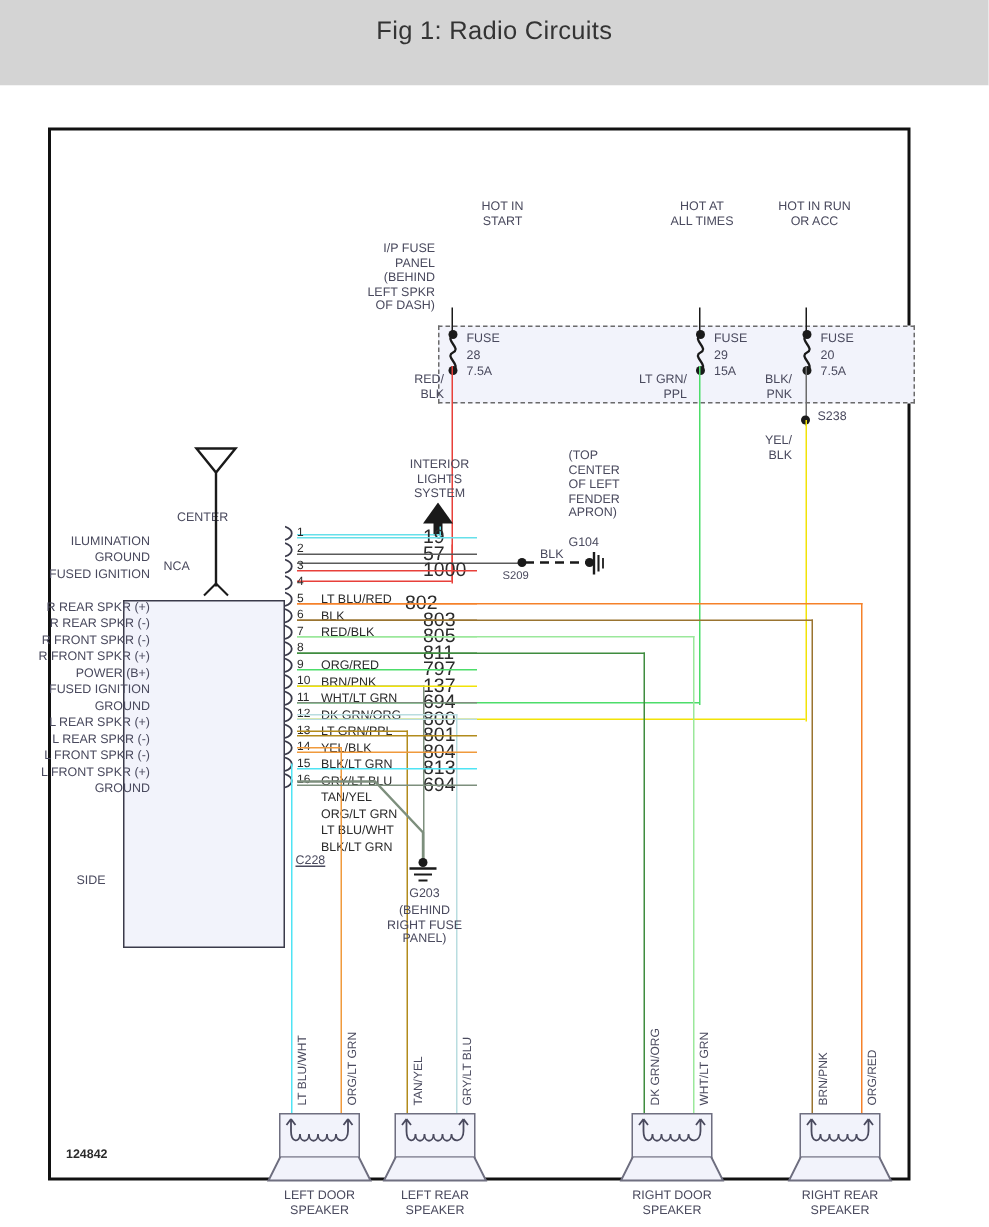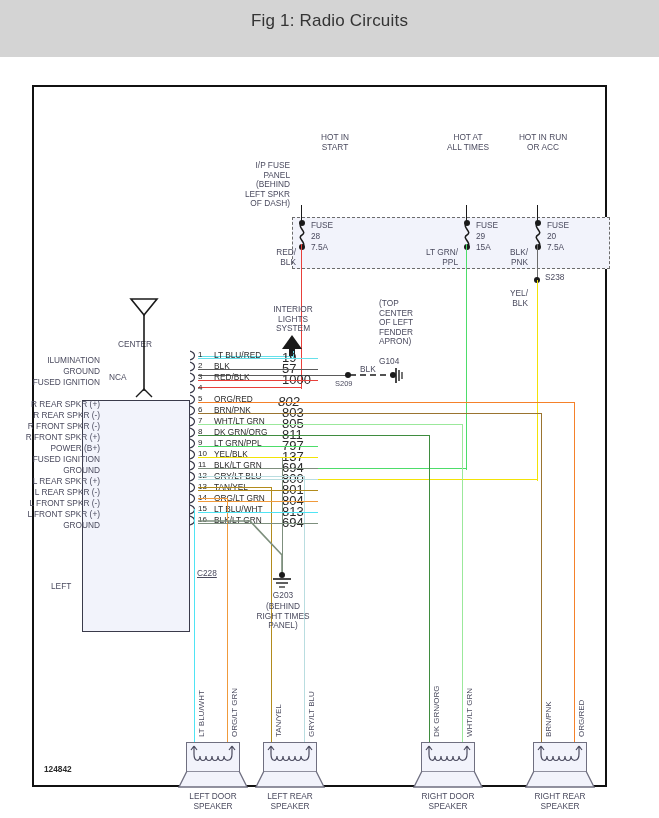--- a/index.html
+++ b/index.html
@@ -41,21 +41,21 @@
     border:1.4px dashed #6b6b6b;background:#f2f3fb;box-sizing:border-box;
   }
 
   #radiobox{
     position:absolute;left:48px;top:313px;width:108px;height:232px;
     border:1.4px solid #3a3a4a;background:#f2f3fb;box-sizing:border-box;
   }
 
   .pinlabel{position:absolute;right:0;font-size:8.3px;color:#4a4a5e;text-align:right;white-space:nowrap;}
   .pinrow-num{position:absolute;font-size:8px;color:#2b2b2b;}
-  .pinrow-col{position:absolute;font-size:8.3px;color:#2b2b2b;}
+  .pinrow-col{position:absolute;font-size:8.3px;color:#2b2b2b;margin-top:44px;}
   .pinrow-ckt{position:absolute;font-size:13px;color:#2b2b2b;}
 
   .vlabel{position:absolute;font-size:8px;color:#4a4a5e;white-space:nowrap;
     transform-origin:0 0;transform:rotate(-90deg);}
 
   .spk{position:absolute;width:54px;height:30px;border:1.3px solid #6f6f80;background:#f2f3fb;box-sizing:border-box;}
   .spkname{position:absolute;width:90px;text-align:center;font-size:8.3px;color:#4a4a5e;line-height:1.25;}
 
   .dot{position:absolute;width:6px;height:6px;border-radius:50%;background:#1a1a1a;}
 </style>
@@ -168,21 +168,21 @@
       <svg style="position:absolute;left:360px;top:280px;" width="14" height="18">
         <line x1="2" y1="1" x2="2" y2="16" stroke="#1a1a1a" stroke-width="1.6"></line>
         <line x1="5" y1="3" x2="5" y2="14" stroke="#1a1a1a" stroke-width="1.4"></line>
         <line x1="8" y1="5" x2="8" y2="12" stroke="#1a1a1a" stroke-width="1.2"></line>
       </svg>
       <div class="t f8" style="left:345px;top:212px;"><span>(TOP</span><br><span>CENTER</span><br><span>OF LEFT</span><br><span>FENDER</span><br><span>APRON)</span></div>
       <div class="t f8" style="left:345px;top:270px;">G104</div>
     </div>
 
     <div id="radiobox"></div>
-    <div class="t f8" style="left:17px;top:495px;">LEFT</div>
+    <div class="t f8" style="left:17px;top:495px;">SIDE</div>
     <div class="t f8" style="left:163px;top:482px;text-decoration:underline;">C228</div>
 
     <div class="pinlabel" style="top:268px;right:505px;width:110px;">ILUMINATION</div>
     <div class="pinlabel" style="top:279px;right:505px;width:110px;">GROUND</div>
     <div class="pinlabel" style="top:290px;right:505px;width:110px;">FUSED IGNITION</div>
     <div class="pinlabel" style="top:312px;right:505px;width:110px;">R REAR SPKR (+)</div>
     <div class="pinlabel" style="top:323px;right:505px;width:110px;">R REAR SPKR (-)</div>
     <div class="pinlabel" style="top:334px;right:505px;width:110px;">R FRONT SPKR (-)</div>
     <div class="pinlabel" style="top:345px;right:505px;width:110px;">R FRONT SPKR (+)</div>
     <div class="pinlabel" style="top:356px;right:505px;width:110px;">POWER (B+)</div>
@@ -226,21 +226,21 @@
       <div class="pinrow-ckt" style="left:248px;top:274px;">57</div>
 
       <div class="pinrow-num" style="left:164px;top:285px;">3</div>
       <div class="pinrow-col" style="left:180px;top:285px;">RED/BLK</div>
       <div class="pinrow-ckt" style="left:248px;top:285px;">1000</div>
 
       <div class="pinrow-num" style="left:164px;top:296px;">4</div>
 
       <div class="pinrow-num" style="left:164px;top:307px;">5</div>
       <div class="pinrow-col" style="left:180px;top:307px;">ORG/RED</div>
-      <div class="pinrow-ckt" style="left:244px;top:307px;font-style:italic;">802</div>
+      <div class="pinrow-ckt" style="left:236px;top:307px;">802</div>
 
       <div class="pinrow-num" style="left:164px;top:318px;">6</div>
       <div class="pinrow-col" style="left:180px;top:318px;">BRN/PNK</div>
       <div class="pinrow-ckt" style="left:248px;top:318px;">803</div>
 
       <div class="pinrow-num" style="left:164px;top:329px;">7</div>
       <div class="pinrow-col" style="left:180px;top:329px;">WHT/LT GRN</div>
       <div class="pinrow-ckt" style="left:248px;top:329px;">805</div>
 
       <div class="pinrow-num" style="left:164px;top:340px;">8</div>
@@ -312,21 +312,21 @@
     </svg>
 
     <div>
       <div class="dot" style="left:244.5px;top:485px;"></div>
       <svg style="position:absolute;left:238px;top:491px;" width="22" height="13">
         <line x1="1" y1="1" x2="19" y2="1" stroke="#1a1a1a" stroke-width="1.6"></line>
         <line x1="4" y1="5" x2="16" y2="5" stroke="#1a1a1a" stroke-width="1.4"></line>
         <line x1="7" y1="9" x2="13" y2="9" stroke="#1a1a1a" stroke-width="1.2"></line>
       </svg>
       <div class="t f8 ctr" style="left:208px;top:504px;width:82px;">G203</div>
-      <div class="t f8 ctr" style="left:208px;top:515px;width:82px;"><span>(BEHIND</span><br><span>RIGHT TIMES</span><br><span>PANEL)</span></div>
+      <div class="t f8 ctr" style="left:208px;top:515px;width:82px;"><span>(BEHIND</span><br><span>RIGHT FUSE</span><br><span>PANEL)</span></div>
     </div>
 
     <div>
       <div class="vlabel" style="left:163px;top:650px;">LT BLU/WHT</div>
       <div class="vlabel" style="left:196px;top:650px;">ORG/LT GRN</div>
       <div class="spk" style="left:152px;top:655px;"></div>
       <svg style="position:absolute;left:152px;top:655px;" width="54" height="30">
         <path d="M8,4 L8,12 M8,4 L5,8 M8,4 L11,8" stroke="#4a4a5e" stroke-width="1.2" fill="none"></path>
         <path d="M46,4 L46,12 M46,4 L43,8 M46,4 L49,8" stroke="#4a4a5e" stroke-width="1.2" fill="none"></path>
         <path d="M8,12 C8,20 14,20 14,14 C14,20 20,20 20,14 C20,20 26,20 26,14 C26,20 32,20 32,14 C32,20 38,20 38,14 C38,20 46,20 46,12" stroke="#4a4a5e" stroke-width="1.2" fill="none"></path>

